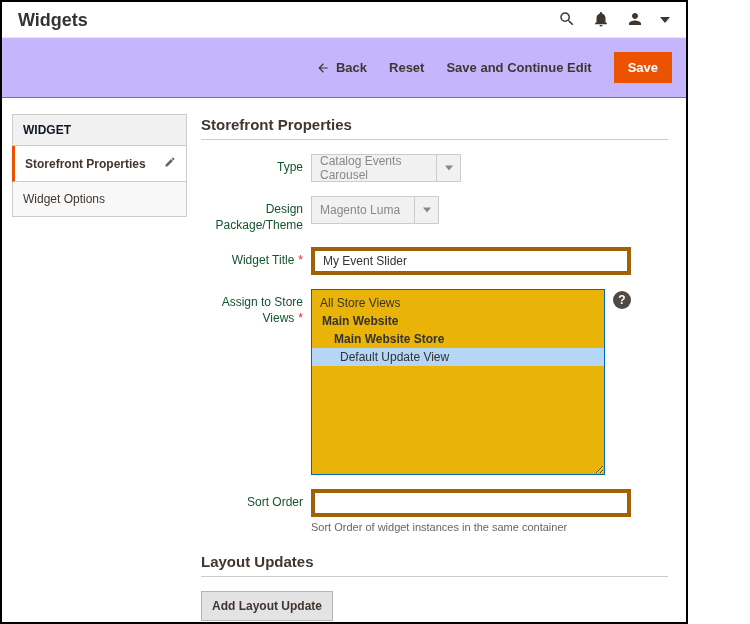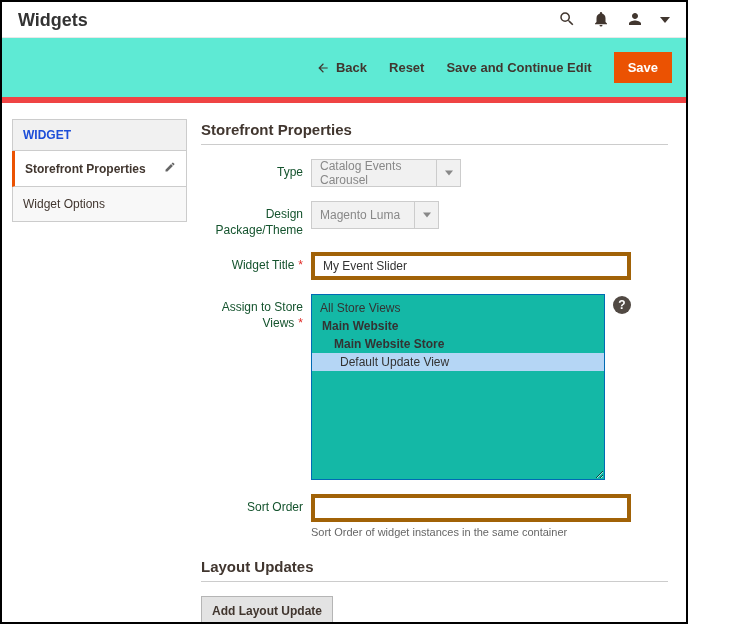--- a/index.html
+++ b/index.html
@@ -7,29 +7,29 @@
 .frame { width: 688px; height: 624px; border: 2px solid #000; overflow: hidden; position: relative; }
 
 
 .topbar { display: flex; align-items: center; justify-content: space-between; padding: 8px 16px 6px 16px; border-bottom: 1px solid #e8e8e8; }
 .topbar h1 { font-size: 18px; font-weight: 600; }
 .topbar-icons { display: flex; align-items: center; gap: 16px; }
 .topbar-icons .icon svg { width: 18px; height: 18px; fill: #41362f; }
 .caret-down-icon svg { width: 10px; height: 10px; fill: #41362f; }
 
 
-.actionbar { background: #5eead4; display: flex; justify-content: flex-end; align-items: center; gap: 22px; padding: 14px 14px; border-bottom: 6px solid #ef4444; }
+.actionbar { background: #c4b5fd; display: flex; justify-content: flex-end; align-items: center; gap: 22px; padding: 14px 14px; border-bottom: 1px solid #ef4444; }
 .actionbar .link-btn { font-weight: 600; font-size: 13px; color: #41362f; cursor: pointer; display: flex; align-items: center; gap: 6px; }
 .actionbar .link-btn svg { width: 14px; height: 14px; fill: #41362f; }
 .btn-primary { background: #eb5202; color: #fff; font-weight: 600; padding: 8px 14px; border: none; cursor: pointer; font-size: 13px; }
 
 
 .body { display: flex; height: calc(100% - 92px); }
 .sidebar { width: 185px; padding: 16px 0 0 10px; }
-.side-section-title { background: #f1f1f1; border: 1px solid #ccc; padding: 8px 10px; font-weight: 700; font-size: 12px; color: #1d4ed8; }
+.side-section-title { background: #f1f1f1; border: 1px solid #ccc; padding: 8px 10px; font-weight: 700; font-size: 12px; color: #0f172a; }
 .side-item { padding: 10px 10px; font-size: 12px; color: #41362f; border: 1px solid #ccc; border-top: none; display: flex; align-items: center; justify-content: space-between; cursor: pointer; }
 .side-item.active { font-weight: 700; border-left: 3px solid #eb5202; background: #fff; }
 .side-item .edit-icon svg { width: 12px; height: 12px; fill: #666; }
 .side-item.idle { background: #f8f8f8; }
 
 .main { flex: 1; padding: 18px 18px 18px 14px; overflow-y: auto; }
 .section-title { font-size: 15px; font-weight: 600; color: #41362f; border-bottom: 1px solid #ccc; padding-bottom: 6px; margin-bottom: 14px; }
 
 .form-row { display: flex; align-items: flex-start; margin-bottom: 14px; }
 .form-label { width: 110px; text-align: right; font-size: 12px; color: #14532d; padding-right: 8px; padding-top: 6px; line-height: 1.3; }
@@ -37,21 +37,21 @@
 .form-field { flex: 1; max-width: 320px; }
 
 .faux-select { display: flex; align-items: center; border: 1px solid #ccc; background: #f1f1f1; height: 28px; width: 150px; }
 .faux-select-text { flex: 1; padding: 0 8px; font-size: 12px; color: #888; }
 .faux-select-caret { width: 24px; height: 100%; border-left: 1px solid #ccc; display: flex; align-items: center; justify-content: center; }
 .faux-select-caret svg { width: 8px; height: 8px; fill: #888; }
 
 .text-input { width: 100%; height: 28px; border: 4px solid #a16207; padding: 0 8px; font-size: 12px; color: #333; }
 
 .store-select-wrap { display: flex; align-items: flex-start; gap: 8px; }
-.store-select { width: 120px; flex: 1; min-height: 186px; border: 1px solid #006bb4; background: #14b8a6; font-size: 12px; padding: 4px 0; resize: both; overflow: auto; }
+.store-select { width: 120px; flex: 1; min-height: 186px; border: 1px solid #006bb4; background: #eab308; font-size: 12px; padding: 4px 0; resize: both; overflow: auto; }
 .store-select .opt { padding: 2px 8px; cursor: pointer; }
 .store-select .opt.group1 { font-weight: 700; padding-left: 10px; }
 .store-select .opt.group2 { font-weight: 700; padding-left: 22px; }
 .store-select .opt.leaf { padding-left: 28px; }
 .store-select .opt.selected { background: #b5d6f5; }
 .help-icon { width: 18px; height: 18px; border-radius: 50%; background: #514943; color: #fff; font-weight: 700; font-size: 12px; display: flex; align-items: center; justify-content: center; cursor: pointer; flex-shrink: 0; margin-top: 2px; }
 
 .hint { font-size: 11px; color: #666; margin-top: 4px; }
 
 .btn-secondary { background: #e3e3e3; border: 1px solid #b5b5b5; padding: 7px 10px; font-size: 12px; font-weight: 600; color: #41362f; cursor: pointer; }

